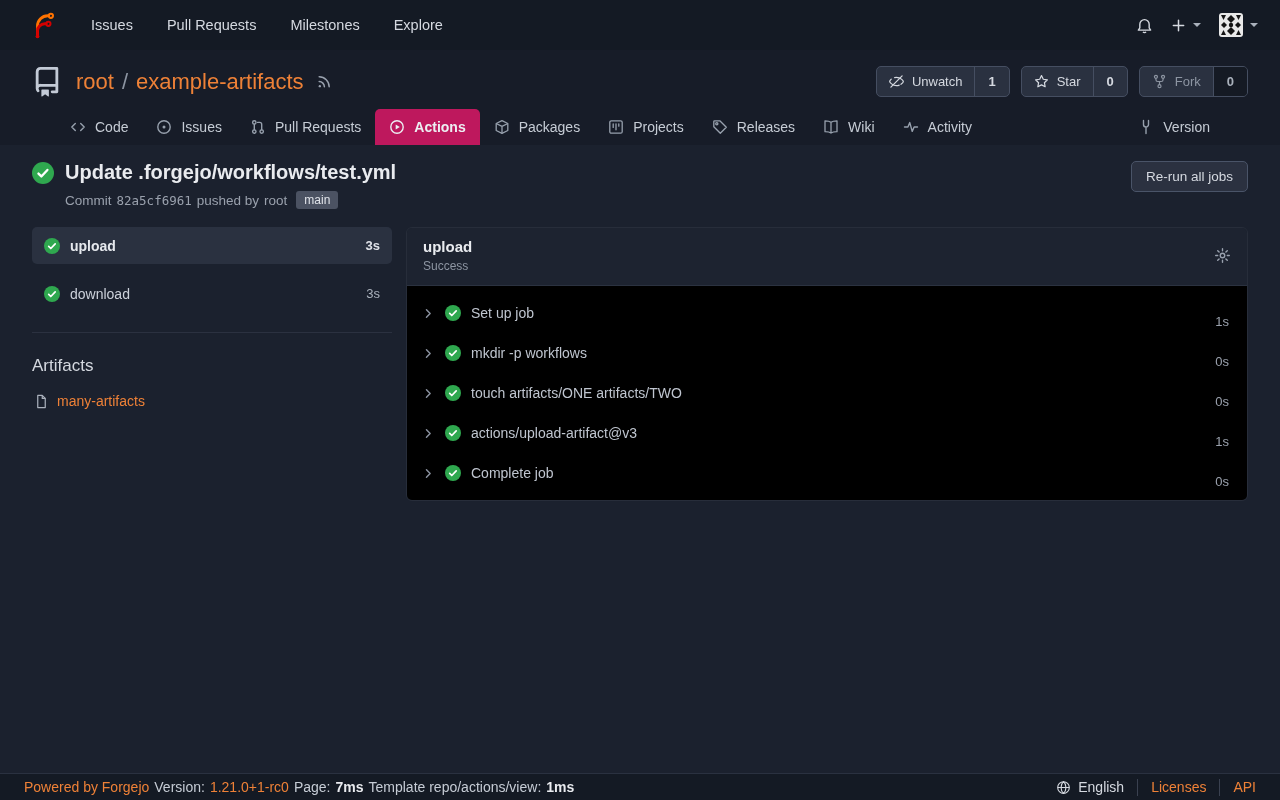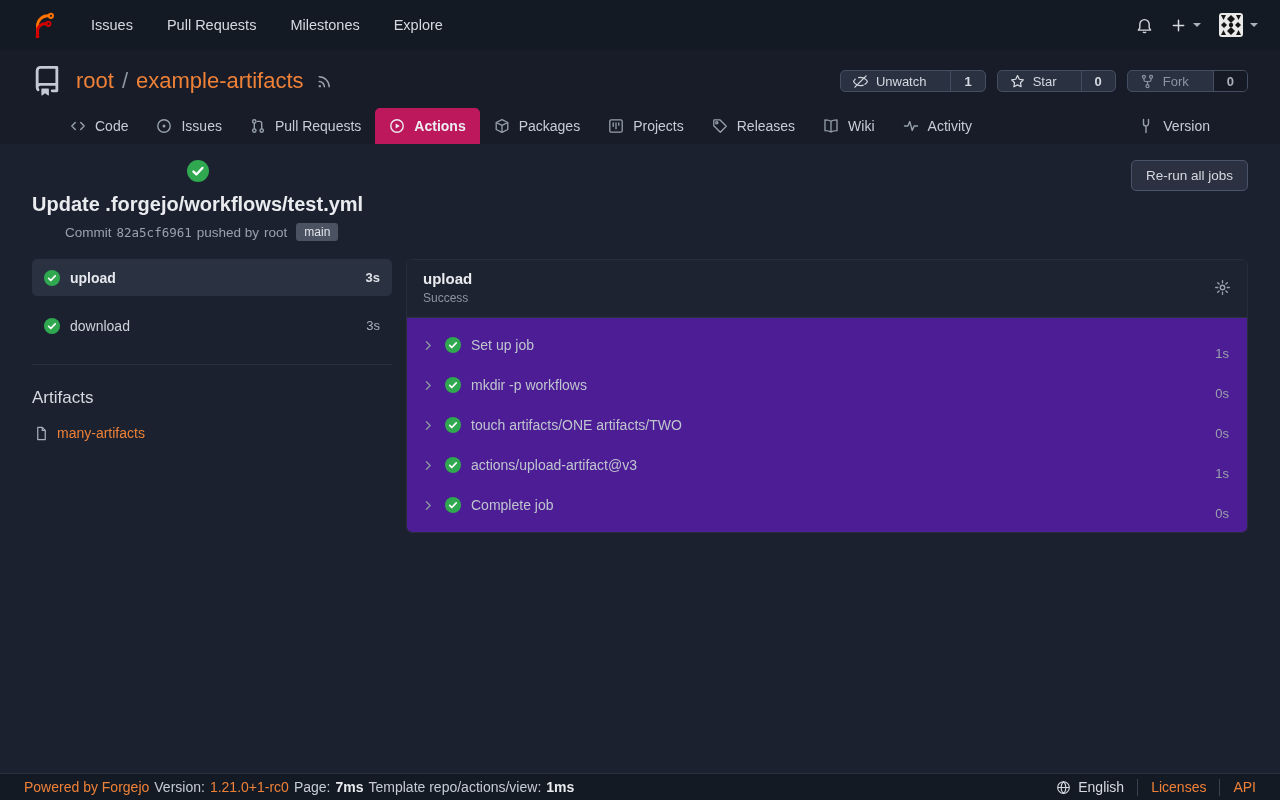--- a/index.html
+++ b/index.html
@@ -27,39 +27,39 @@
   
   .repo-header { background:#171c28; padding:16px 32px 0 32px; }
   .repo-title-row { display:flex; align-items:center; }
   .repo-icon { color:#c3cad6; }
   .repo-title { font-size:22px; margin-left:14px; display:flex; align-items:center; gap:8px; }
   .repo-link { color:#ee8137; }
   .repo-sep { color:#8d95a2; }
   .rss-link { color:#99a1ae; margin-left:12px; display:flex; }
   .repo-btns { margin-left:auto; display:flex; gap:11px; }
   .btn-group { display:flex; border:1px solid #454e61; border-radius:5px; overflow:hidden;
-               background:#2a3140; height:22px; font-size:13px; color:#d5d9e0; cursor:pointer;gap:12px; }
+               background:#2a3140; height:31px; font-size:13px; color:#d5d9e0; cursor:pointer; }
   .btn-main { display:flex; align-items:center; gap:8px; padding:0 12px; }
   .btn-count { display:flex; align-items:center; padding:0 13px; border-left:1px solid #454e61; font-weight:700; }
   .btn-group.disabled .btn-main { color:#8d95a2; }
   .btn-group.disabled .btn-count { background:#151a24; color:#aab1bc; }
 
   
   .tabs-row { display:flex; align-items:flex-end; padding:12px 24px 0 24px; }
   .tab { display:flex; align-items:center; gap:9px; padding:10px 14px; color:#c6ccd5; font-size:14px;
          border-radius:5px 5px 0 0; cursor:pointer; }
   .tab svg { color:#97a0ad; }
   .tab.active { background:#be185d; color:#eceef2; font-weight:700; }
   .tab.active svg { color:#eceef2; }
   .tab-settings { margin-left:auto; }
 
   
   .main { padding:16px 32px 0 32px; }
   .run-header { display:flex; align-items:flex-start; }
-  .run-title { display:flex; align-items:center; gap:11px; font-size:20px; font-weight:700; color:#e9ebef;flex-direction:column; }
+  .run-title { display:flex; align-items:flex-end; gap:11px; font-size:20px; font-weight:700; color:#e9ebef; }
   .run-sub { margin:7px 0 0 33px; font-size:13.5px; color:#9aa1ad; display:flex; align-items:center; gap:5px; }
   .sha { font-family:"DejaVu Sans Mono", monospace; font-size:12.5px; }
   .branch-badge { background:#4b5262; color:#dfe2e8; border-radius:3px; padding:2px 8px; font-size:12px; margin-left:4px; }
   .rerun-btn { margin-left:auto; height:31px; padding:0 14px; background:#2b3140; border:1px solid #4a5468;
                border-radius:5px; color:#d5d9e0; font-size:13.5px; display:flex; align-items:center; cursor:pointer;
                font-family:"Liberation Sans", sans-serif;text-align:right; }
 
   .columns { display:flex; gap:14px; margin-top:18px; align-items:flex-start; }
 
   
@@ -75,21 +75,21 @@
   .artifact-link { color:#ee8137; }
   .file-icon { color:#aab1bc; }
 
   
   .panel { flex:1; border-radius:6px; overflow:hidden; border:1px solid #272d3a; }
   .panel-header { background:#1d2330; padding:10px 16px 12px 16px; display:flex; align-items:center;
                   border-bottom:1px solid #2b3240; }
   .panel-title-name { font-size:15px; font-weight:700; color:#e9ebef; }
   .panel-status { font-size:12px; color:#8d95a2; margin-top:4px; }
   .gear-btn { margin-left:auto; color:#99a1ae; cursor:pointer; }
-  .steps { background:#4c1d95; padding:7px 0; }
+  .steps { background:#000000; padding:7px 0; }
   .step-row { height:40px; display:flex; align-items:center; padding:0 18px 0 15px; gap:10px;
               font-size:14px; color:#bfc5cf; cursor:pointer; }
   .chev { color:#8b92a0; }
   .step-duration { margin-left:auto; font-size:13px; color:#9aa1ad;margin-top:16px; }
 
   
   .footer { position:absolute; left:0; right:0; bottom:0; height:27px; background:#141a24;
             border-top:1px solid #2a3140; display:flex; align-items:center; padding:0 24px;
             font-size:14px; color:#c6ccd5; }
   .footer-left { display:flex; align-items:center; gap:5px; white-space:nowrap; }

